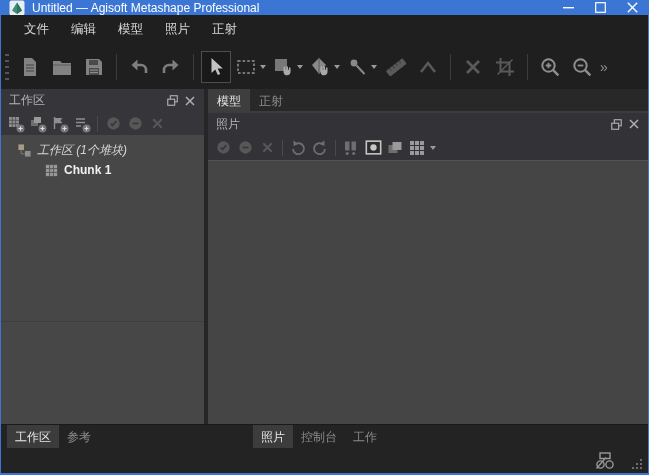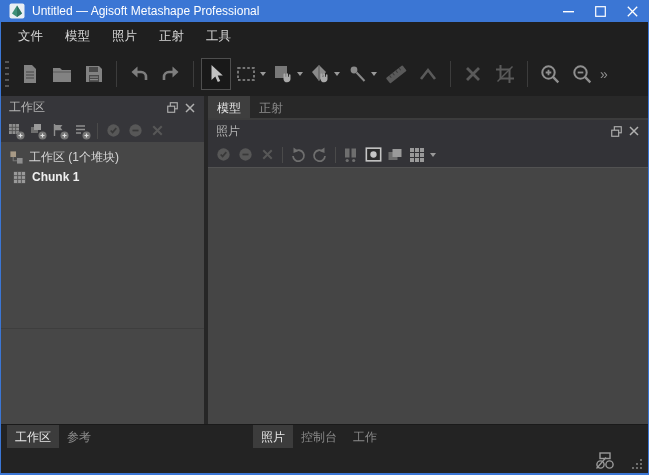--- a/index.html
+++ b/index.html
@@ -4,26 +4,26 @@
 <style>
   html,body{margin:0;padding:0;background:#ffffff;}
   .window{
     width:649px;height:475px;box-sizing:border-box;
     display:flex;flex-direction:column;
     font-family:"Liberation Sans","DejaVu Sans",sans-serif;
     border-left:1px solid #3b76d4;border-right:1px solid #3b76d4;border-bottom:2px solid #3b76d4;
     background:#232323;overflow:hidden;user-select:none;
   }
   
-  .titlebar{height:22px;background:#3b76d4;display:flex;align-items:center;flex:none;}
+  .titlebar{height:15px;background:#3b76d4;display:flex;align-items:center;flex:none;}
   .app-icon{width:16px;height:16px;margin:0 7px 0 8px;flex:none;}
   .title-text{color:#ffffff;font-size:12px;flex:1;white-space:nowrap;overflow:hidden;}
   .win-btn{width:32px;height:29px;display:flex;align-items:center;justify-content:center;flex:none;}
   
-  .menubar{height:29px;background:#1f1f1f;display:flex;align-items:flex-start;padding-left:6px;flex:none;}
+  .menubar{height:29px;background:#1f1f1f;display:flex;align-items:flex-start;padding-left:12px;flex:none;}
   .menu-item{color:#d8d8d8;font-size:12.5px;padding:6px 11px;cursor:default;}
   
   .toolbar{height:45px;background:#1f1f1f;display:flex;align-items:center;padding-left:3px;flex:none;}
   .drag-handle{width:4px;height:26px;margin:0 5px 0 1px;
     background:repeating-linear-gradient(to bottom,#555 0 2px,transparent 2px 6px);flex:none;}
   .tbtn{width:28px;height:30px;display:flex;align-items:center;justify-content:center;margin:0 1px;flex:none;border:1px solid transparent;}
   .tbtn.active{background:#191919;border:1px solid #4e4e4e;}
   .tbtn.wide{width:24px;}
   .caret{width:0;height:0;border-left:3.5px solid transparent;border-right:3.5px solid transparent;border-top:4px solid #9a9a9a;margin:0 3px 0 0;flex:none;}
   .tsep{width:1px;height:26px;background:#3c3c3c;margin:0 6px;flex:none;}
@@ -32,22 +32,22 @@
   .main{flex:1;display:flex;min-height:0;}
   .left-dock{width:203px;flex:none;display:flex;flex-direction:column;background:#474747;}
   .dock-header{height:23px;background:#36363a;display:flex;align-items:center;padding:0 5px 0 8px;flex:none;}
   .dock-title{color:#b4b4b4;font-size:12px;flex:1;}
   .dock-hbtn{width:18px;height:18px;display:flex;align-items:center;justify-content:center;flex:none;}
   .ws-tools{height:23px;background:#36363a;display:flex;align-items:center;padding-left:4px;flex:none;}
   .sbtn{width:22px;height:20px;display:flex;align-items:center;justify-content:center;flex:none;}
   .ssep{width:1px;height:16px;background:#4a4a4a;margin:0 4px;flex:none;}
   .ws-tree{height:187px;flex:none;border-bottom:1px solid #3e3e3e;padding-top:5px;box-sizing:border-box;}
   .tree-row{display:flex;align-items:center;height:20px;}
-  .tree-row.root{padding-left:8px;}
-  .tree-row.child{padding-left:11px;text-align:center;}
+  .tree-row.root{padding-left:16px;font-style:italic;}
+  .tree-row.child{padding-left:43px;text-align:center;}
   .tree-icon{width:15px;height:15px;margin-right:5px;flex:none;}
   .tree-label{color:#d6d6d6;font-size:12px;white-space:nowrap;}
   .tree-label.bold{font-weight:bold;color:#efefef;}
   .left-empty{flex:1;background:#474747;}
   .splitter{width:4px;background:#262626;flex:none;}
   .right-dock{flex:1;display:flex;flex-direction:column;min-width:0;background:#474747;}
   .doc-tabs{height:22px;background:#282828;display:flex;align-items:stretch;border-bottom:2px solid #3c3c3c;flex:none;}
   .doc-tab{font-size:12px;padding:4px 9px 2px 9px;color:#8f8f8f;}
   .doc-tab.active{background:#3e3e3e;color:#e4e4e4;}
   .photos-header{height:22px;background:#333337;display:flex;align-items:center;padding:0 5px 0 8px;flex:none;}
@@ -89,24 +89,24 @@
     </div>
     <div class="win-btn">
       <svg width="11" height="11" viewBox="0 0 11 11">
           <path d="M0.8 0.8 L10.2 10.2 M10.2 0.8 L0.8 10.2" stroke="#ffffff" stroke-width="1.3"></path>
         </svg>
     </div>
   </div>
 
   <div class="menubar">
     <div class="menu-item">文件</div>
+    <div class="menu-item">编辑</div>
     <div class="menu-item">模型</div>
     <div class="menu-item">照片</div>
     <div class="menu-item">正射</div>
-    <div class="menu-item">工具</div>
   </div>
 
   <div class="toolbar">
     <div class="drag-handle"></div>
 
     <div class="tbtn">
       <svg width="22" height="22" viewBox="0 0 22 22">
         <path d="M5 2 h8 l4 4 v14 H5 Z" fill="#828282"></path>
         <path d="M7 9 h8 M7 12 h8 M7 15 h8" stroke="#454545" stroke-width="1.2"></path>
       </svg>

